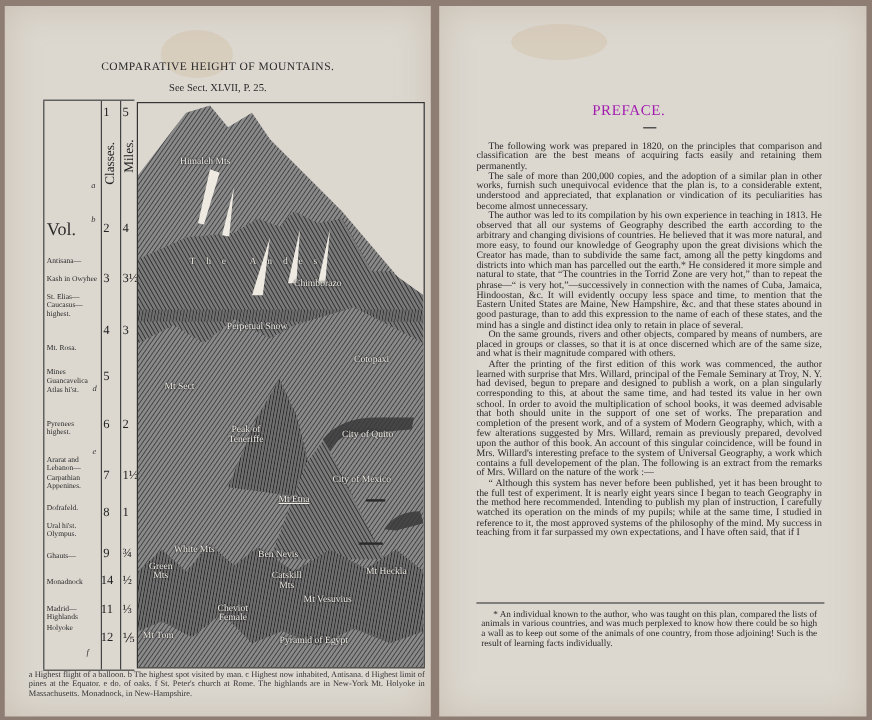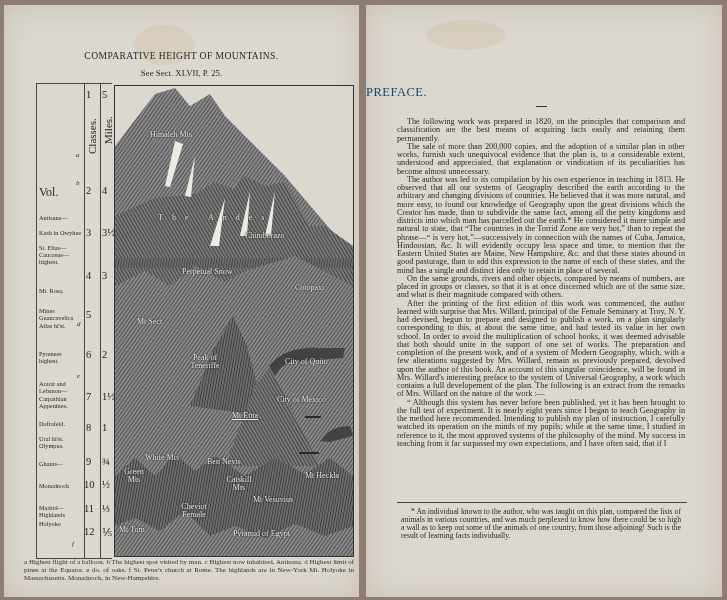--- a/index.html
+++ b/index.html
@@ -13,21 +13,21 @@
   .scale{position:absolute;top:78px;left:32px;width:76px;height:474px;border-top:1px solid #444;border-bottom:1px solid #444;}
   .scale .vline{position:absolute;top:0;bottom:0;width:1px;background:#444;}
   .scale .lbl{position:absolute;font-size:6.3px;line-height:7px;color:#2a2a2a;}
   .scale .num{position:absolute;font-size:10.5px;color:#222;}
   .scale .head{position:absolute;font-size:11px;color:#222;transform:rotate(-90deg);transform-origin:left top;white-space:nowrap;}
   .scale .mk{position:absolute;font-size:7px;font-style:italic;color:#333;}
   .art{position:absolute;top:80px;left:110px;width:238px;height:470px;border:1.5px solid #333;background:#dcd8d0;overflow:hidden;}
   .art svg{position:absolute;left:0;top:0;}
   .mlabel{position:absolute;font-size:8px;color:#f0ede6;text-shadow:0 0 1px #222,0 0 2px #222;white-space:nowrap;line-height:8px;text-align:center;}
   .foot-left{position:absolute;top:553px;left:20px;width:330px;font-size:7px;line-height:8.2px;color:#333;text-align:justify;}
-  .pref-title{position:absolute;top:80px;left:0;width:316px;font-size:12.5px;letter-spacing:0.5px;color:#0c4a6e;}
+  .pref-title{position:absolute;top:80px;left:0;width:316px;text-align:center;font-size:12.5px;letter-spacing:0.5px;color:#a21caf;}
   .pref-dash{position:absolute;top:101px;left:170px;width:11px;height:1px;background:#333;}
   .pref-body{position:absolute;top:101px;left:31px;width:288px;font-size:8.2px;line-height:8.25px;color:#2a2a2a;text-align:justify;}
   .pref-body p{margin:0;text-indent:10px;}
   .rule{position:absolute;top:497px;left:31px;width:290px;height:1px;background:#444;}
   .pref-foot{position:absolute;top:499px;left:31px;width:288px;font-size:7.7px;line-height:8.1px;color:#2a2a2a;text-align:justify;}
   .pref-foot p{margin:4px;text-indent:10px;}
 </style>
 </head>
 <body>
 
@@ -54,34 +54,34 @@
     <div class="num" style="left:50px;top:225px;">5</div>
     <div class="num" style="left:66px;top:225px;padding-left:42px;">2½</div>
     <div class="num" style="left:50px;top:265px;">6</div>
     <div class="num" style="left:66px;top:265px;">2</div>
     <div class="num" style="left:50px;top:307px;">7</div>
     <div class="num" style="left:66px;top:307px;">1½</div>
     <div class="num" style="left:50px;top:338px;">8</div>
     <div class="num" style="left:66px;top:338px;">1</div>
     <div class="num" style="left:50px;top:372px;">9</div>
     <div class="num" style="left:66px;top:372px;">¾</div>
-    <div class="num" style="left:48px;top:395px;">10</div>
+    <div class="num" style="left:48px;top:395px;">14</div>
     <div class="num" style="left:66px;top:395px;">½</div>
     <div class="num" style="left:48px;top:419px;">11</div>
     <div class="num" style="left:66px;top:419px;">⅓</div>
     <div class="num" style="left:48px;top:442px;">12</div>
     <div class="num" style="left:66px;top:442px;">⅕</div>
 
     <div class="mk" style="left:40px;top:67px;">a</div>
     <div class="mk" style="left:40px;top:95px;">b</div>
     <div class="mk" style="left:41px;top:236px;">d</div>
     <div class="mk" style="left:41px;top:288px;">e</div>
     <div class="mk" style="left:36px;top:456px;">f</div>
 
-    <div class="lbl" style="left:3px;top:105px;font-size:12px;">Vol.</div>
+    <div class="lbl" style="left:3px;top:105px;font-size:15px;">Vol.</div>
     <div class="lbl" style="left:3px;top:130px;">Antisana—</div>
     <div class="lbl" style="left:3px;top:145px;width:42px;">Kash in Owyhee</div>
     <div class="lbl" style="left:3px;top:160px;">St. Elias—</div>
     <div class="lbl" style="left:3px;top:167px;width:44px;">Caucasus— highest.</div>
     <div class="lbl" style="left:3px;top:203px;">Mt. Rosa.</div>
     <div class="lbl" style="left:3px;top:223px;width:44px;">Mines Guancavelica</div>
     <div class="lbl" style="left:3px;top:238px;">Atlas hi'st.</div>
     <div class="lbl" style="left:3px;top:266px;width:40px;">Pyrenees highest.</div>
     <div class="lbl" style="left:3px;top:296px;width:42px;">Ararat and Lebanon—</div>
     <div class="lbl" style="left:3px;top:311px;width:42px;">Carpathian Appenines.</div>
@@ -129,29 +129,29 @@
 
       <path d="M0,390 L20,372 L40,390 L60,368 L80,385 L100,370 L130,390 L160,372 L190,388 L215,372 L238,390 L238,470 L0,470 Z" fill="url(#hatch3)"></path>
       <path d="M0,440 L20,432 L45,445 L70,425 L95,450 L120,440 L150,452 L180,438 L210,450 L238,440 L238,470 L0,470 Z" fill="url(#hatch)"></path>
 
       <rect x="190" y="330" width="16" height="2" fill="#2a2a2a"></rect>
       <rect x="184" y="366" width="20" height="2" fill="#2a2a2a"></rect>
     </svg>
     <div class="mlabel" style="left:35px;top:45px;">Himaleh Mts</div>
     <div class="mlabel" style="left:43px;top:128px;letter-spacing:9px;">The Andes</div>
     <div class="mlabel" style="left:130px;top:146px;">Chimborazo</div>
-    <div class="mlabel" style="left:67px;top:182px;">Perpetual Snow</div>
-    <div class="mlabel" style="left:180px;top:198px;">Cotopaxi</div>
+    <div class="mlabel" style="left:74px;top:182px;">Perpetual Snow</div>
+    <div class="mlabel" style="left:180px;top:210px;">Cotopaxi</div>
     <div class="mlabel" style="left:22px;top:232px;">Mt Sect</div>
     <div class="mlabel" style="left:70px;top:268px;width:40px;white-space:normal;">Peak of Teneriffe</div>
     <div class="mlabel" style="left:170px;top:272px;">City of Quito</div>
     <div class="mlabel" style="left:162px;top:310px;">City of Mexico</div>
     <div class="mlabel" style="left:117px;top:326px;text-decoration:underline;">Mt Etna</div>
     <div class="mlabel" style="left:30px;top:368px;">White Mts</div>
-    <div class="mlabel" style="left:80px;top:372px;padding-left:12px;">Ben Nevis</div>
+    <div class="mlabel" style="left:88px;top:372px;padding-left:12px;">Ben Nevis</div>
     <div class="mlabel" style="left:6px;top:382px;width:26px;white-space:normal;">Green Mts</div>
     <div class="mlabel" style="left:106px;top:390px;width:36px;white-space:normal;">Catskill Mts</div>
     <div class="mlabel" style="left:190px;top:386px;">Mt Heckla</div>
     <div class="mlabel" style="left:138px;top:410px;">Mt Vesuvius</div>
     <div class="mlabel" style="left:62px;top:417px;width:34px;white-space:normal;">Cheviot Female</div>
     <div class="mlabel" style="left:4px;top:440px;text-align:center;">Mt Tom</div>
     <div class="mlabel" style="left:118px;top:444px;font-family:Liberation Serif, serif;">Pyramid of Egypt</div>
   </div>
 
   <div class="foot-left">a Highest flight of a balloon. b The highest spot visited by man. c Highest now inhabited, Antisana. d Highest limit of pines at the Equator. e do. of oaks. f St. Peter's church at Rome. The highlands are in New-York Mt. Holyoke in Massachusetts. Monadnock, in New-Hampshire.</div>

